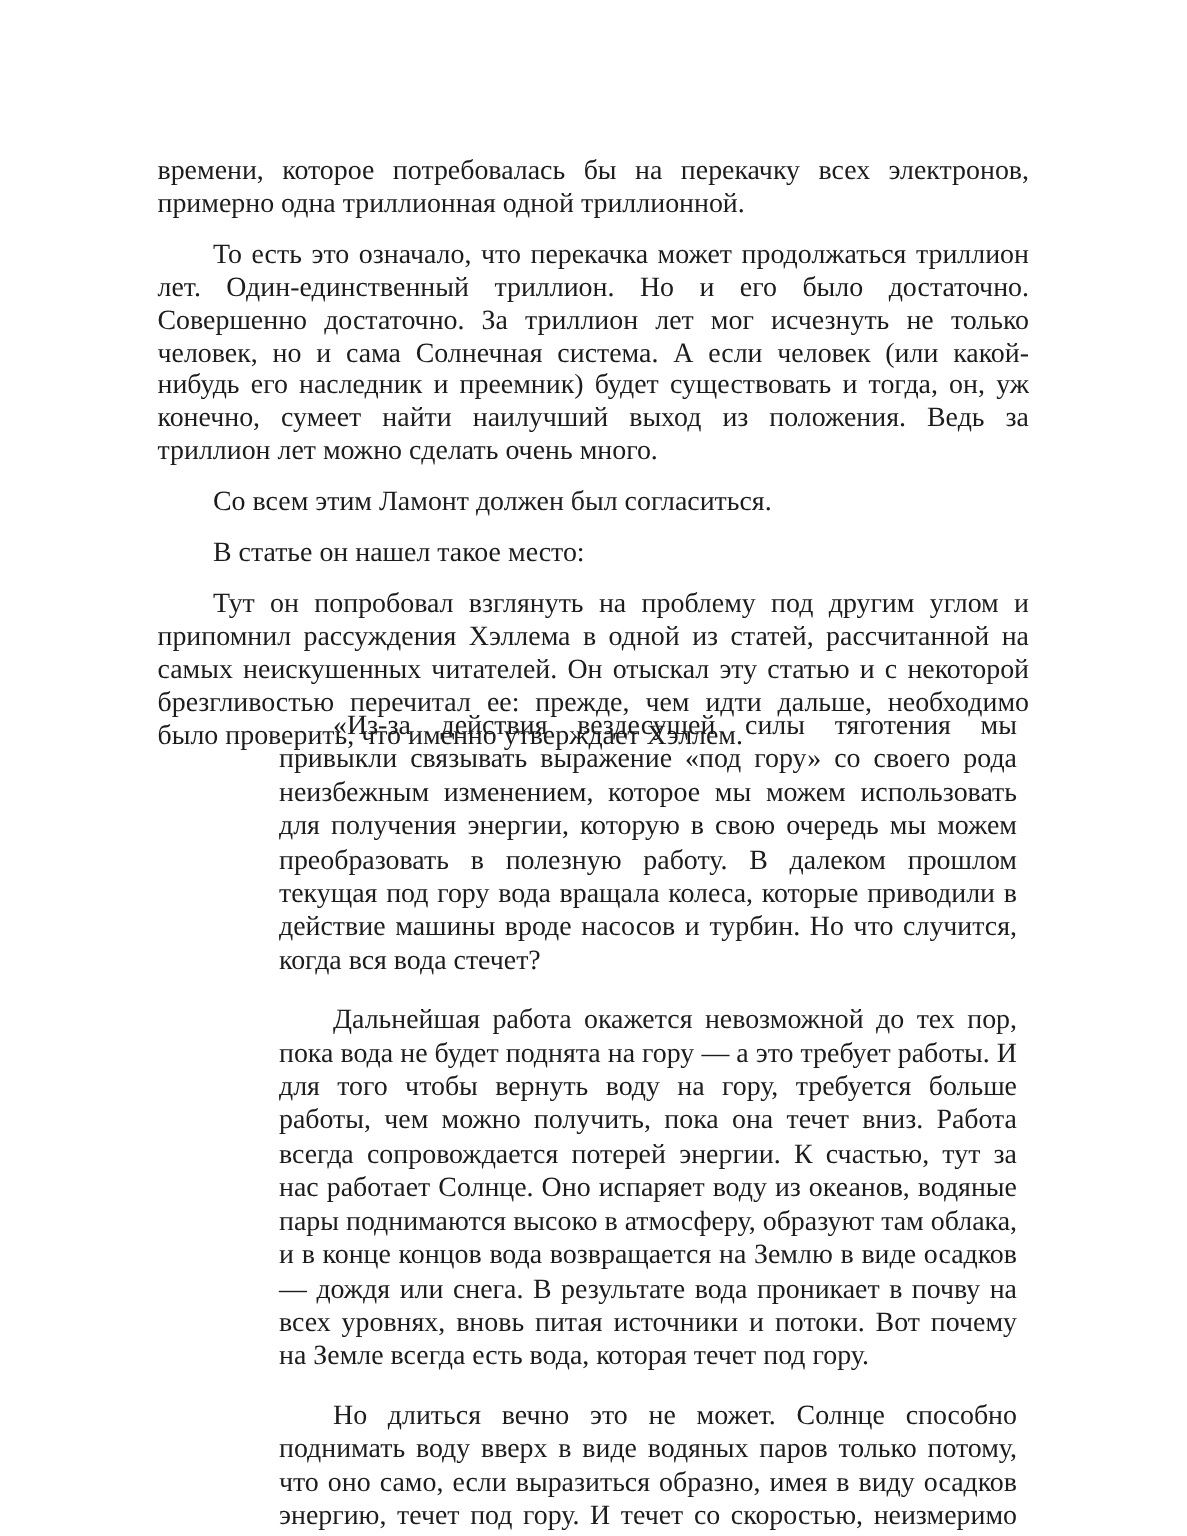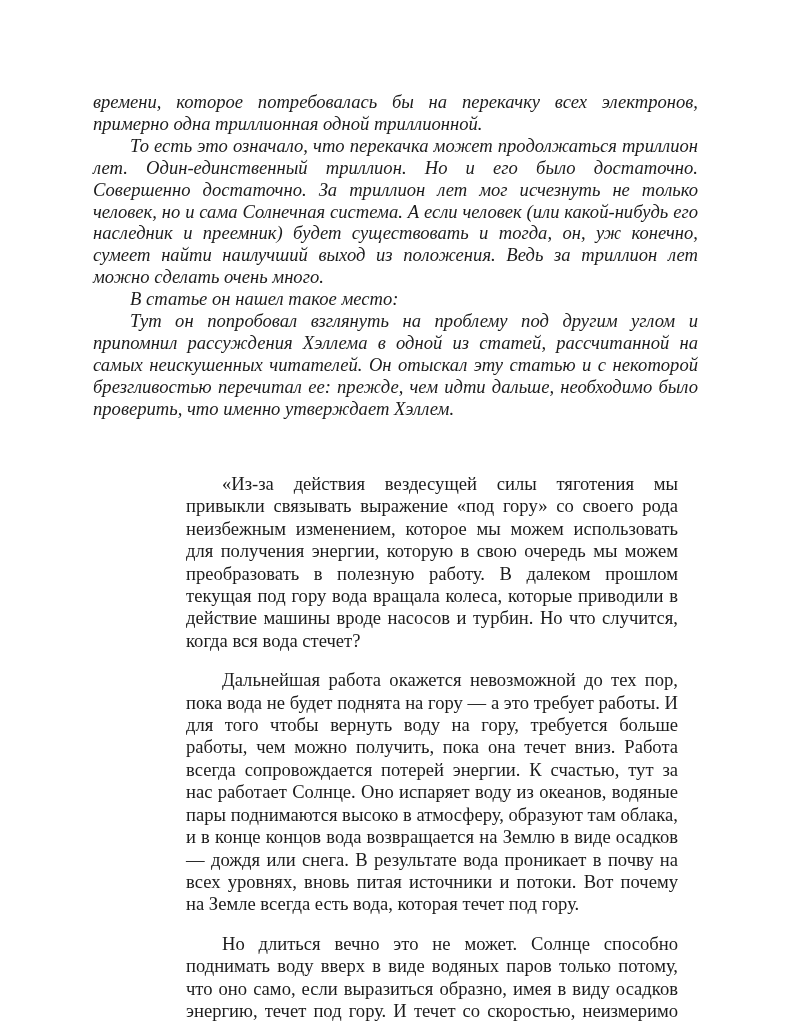--- a/index.html
+++ b/index.html
@@ -25,23 +25,22 @@
     .body-text {
       position: absolute;
       left: 93px;
       top: 91px;
       width: 605px;
       font-size: 18.6px;
       line-height: 21.9px;
       text-align: justify;
     }
     .body-text p {
-      margin: 0;
+      margin: 12px;
       text-indent: 37px;
-      font-style: italic;
     }
     .body-text p.cont {
       text-indent: 0;
     }
     .quote {
       position: absolute;
       left: 169px;
       top: 456px;
       width: 526px;
       font-size: 18.6px;
@@ -53,20 +52,21 @@
       text-indent: 36px;
     }
   </style>
 </head>
 <body>
 
 <div class="page">
   <div class="body-text">
     <p class="cont">времени, которое потребовалась бы на перекачку всех электронов, примерно одна триллионная одной триллионной.</p>
     <p>То есть это означало, что перекачка может продолжаться триллион лет. Один-единственный триллион. Но и его было достаточно. Совершенно достаточно. За триллион лет мог исчезнуть не только человек, но и сама Солнечная система. А если человек (или какой-нибудь его наследник и преемник) будет существовать и тогда, он, уж конечно, сумеет найти наилучший выход из положения. Ведь за триллион лет можно сделать очень много.</p>
+    <p>Со всем этим Ламонт должен был согласиться.</p>
     <p>В статье он нашел такое место:</p>
     <p>Тут он попробовал взглянуть на проблему под другим углом и припомнил рассуждения Хэллема в одной из статей, рассчитанной на самых неискушенных читателей. Он отыскал эту статью и с некоторой брезгливостью перечитал ее: прежде, чем идти дальше, необходимо было проверить, что именно утверждает Хэллем.</p>
   </div>
 
   <div class="quote">
     <p>«Из-за действия вездесущей силы тяготения мы привыкли связывать выражение «под гору» со своего рода неизбежным изменением, которое мы можем использовать для получения энергии, которую в свою очередь мы можем преобразовать в полезную работу. В далеком прошлом текущая под гору вода вращала колеса, которые приводили в действие машины вроде насосов и турбин. Но что случится, когда вся вода стечет?</p>
     <p>Дальнейшая работа окажется невозможной до тех пор, пока вода не будет поднята на гору — а это требует работы. И для того чтобы вернуть воду на гору, требуется больше работы, чем можно получить, пока она течет вниз. Работа всегда сопровождается потерей энергии. К счастью, тут за нас работает Солнце. Оно испаряет воду из океанов, водяные пары поднимаются высоко в атмосферу, образуют там облака, и в конце концов вода возвращается на Землю в виде осадков — дождя или снега. В результате вода проникает в почву на всех уровнях, вновь питая источники и потоки. Вот почему на Земле всегда есть вода, которая течет под гору.</p>
     <p>Но длиться вечно это не может. Солнце способно поднимать воду вверх в виде водяных паров только потому, что оно само, если выразиться образно, имея в виду осадков энергию, течет под гору. И течет со скоростью, неизмеримо превосходящей</p>
   </div>
 </div>

